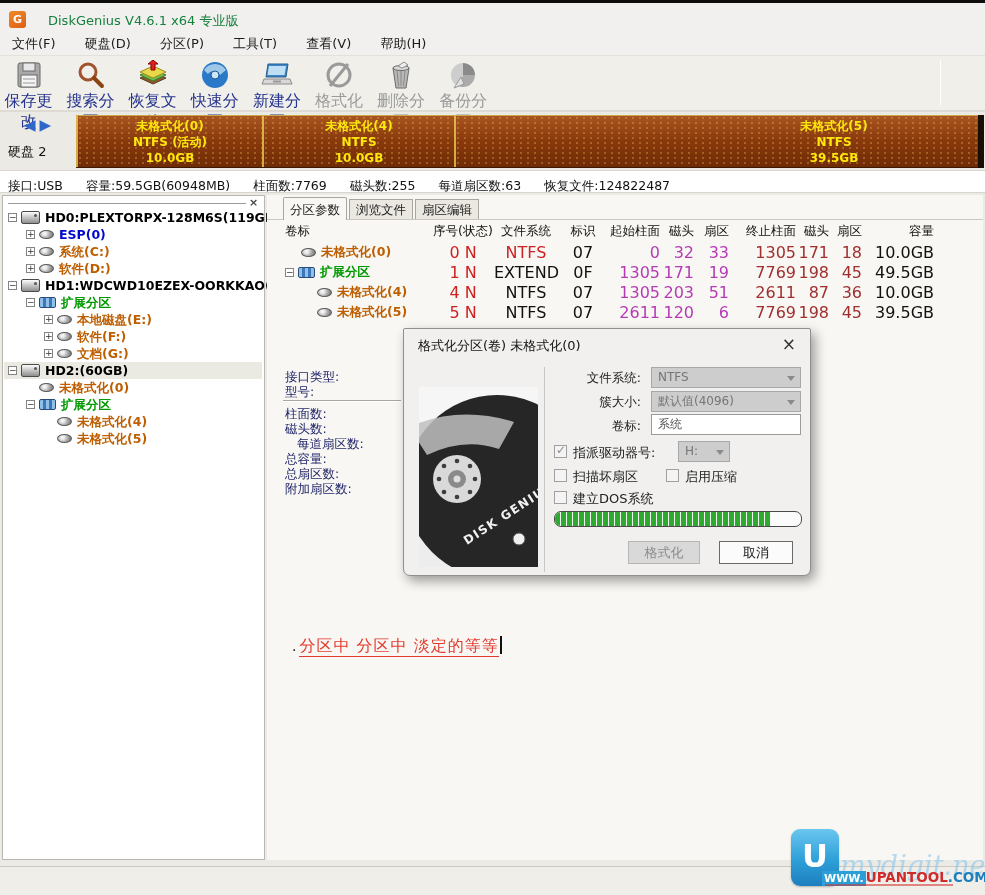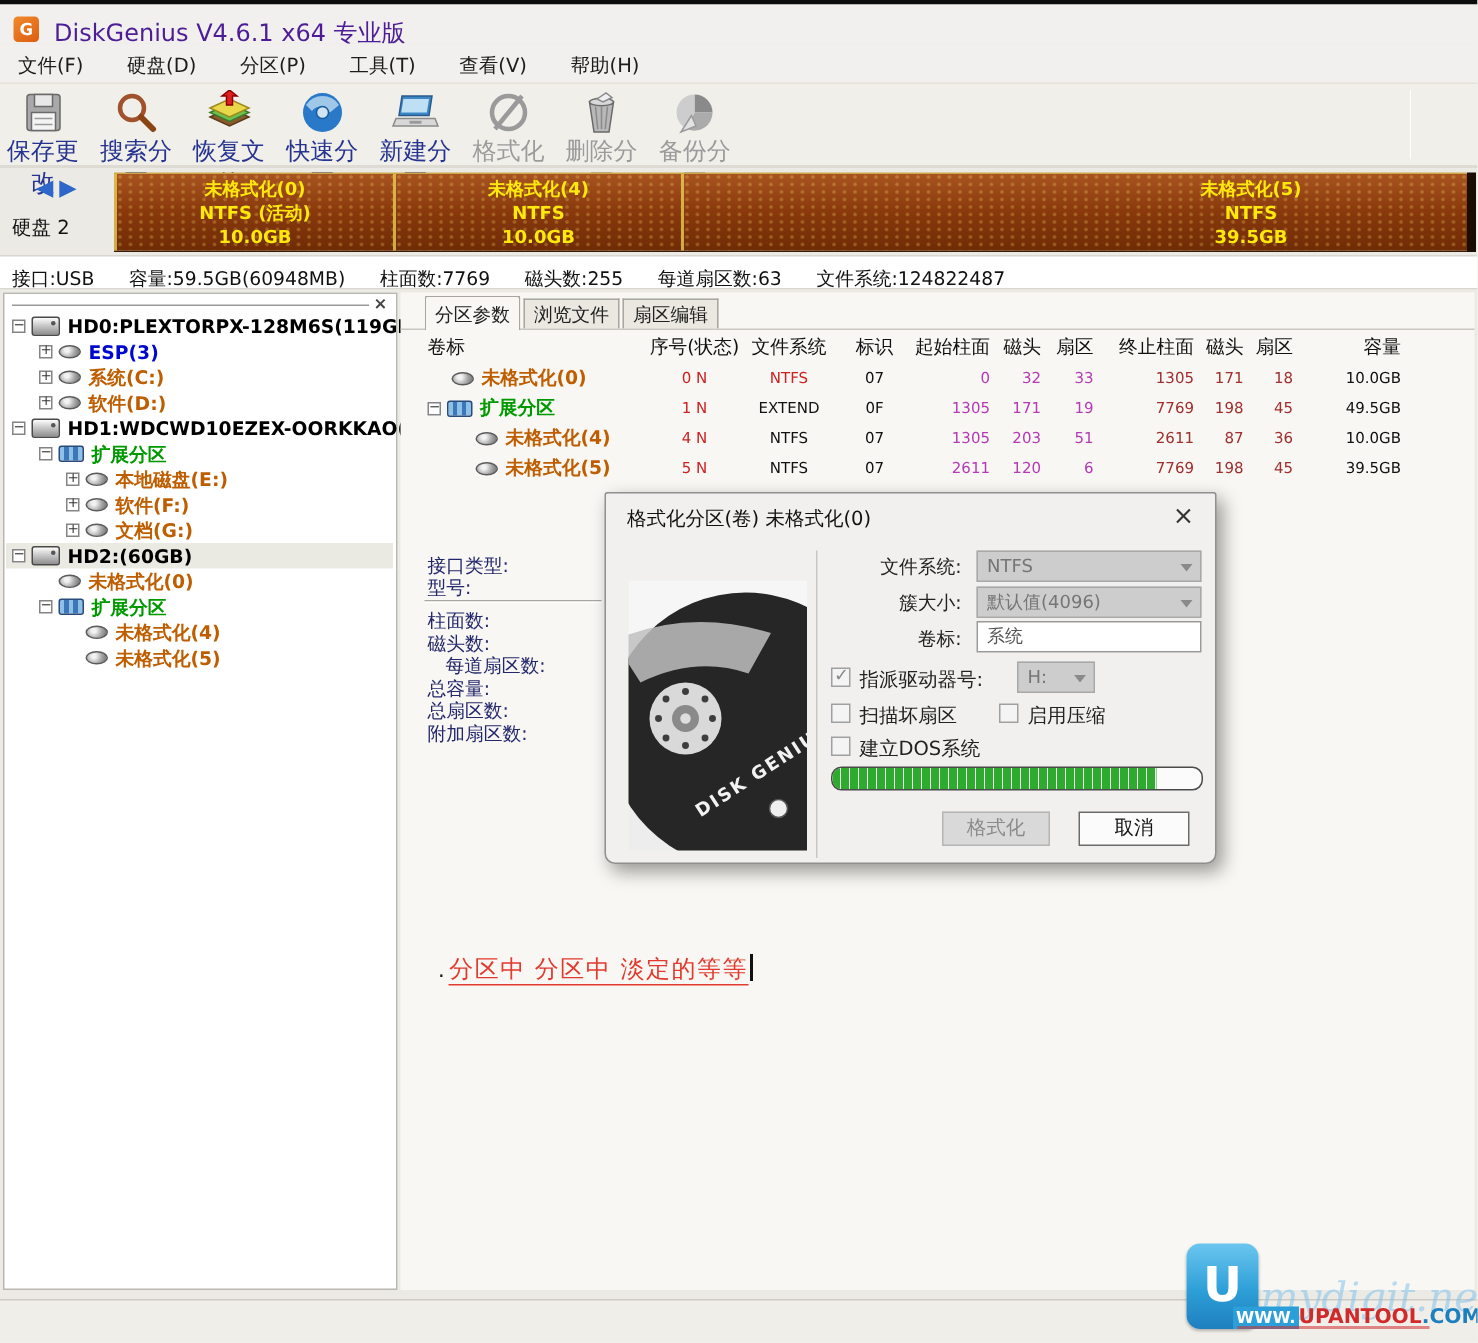--- a/index.html
+++ b/index.html
@@ -6,21 +6,21 @@
   html,body { width:985px; height:895px; }
   body { font-family:"DejaVu Sans","Liberation Sans",sans-serif; background:#ECEAE5; position:relative; overflow:hidden; }
   .abs { position:absolute; }
 
   
   #topedge { left:0; top:0; width:985px; height:3px; background:#0d0d0d; }
   #titlebar { left:0; top:3px; width:985px; height:26px; background:#F1F0EE; }
   #app-icon { left:9px; top:8px; width:17px; height:17px; border-radius:3px;
     background:linear-gradient(145deg,#F08A2C,#DC5E10); color:#fff; font-size:11px; font-weight:bold;
     text-align:center; line-height:17px; }
-  #title-text { left:36px; top:9px; font-size:16px; color:#4c1d95; }
+  #title-text { left:48px; top:9px; font-size:13px; color:#15803d; }
   #menubar { left:0; top:29px; width:985px; height:27px; background:#F1F0EE; border-bottom:1px solid #E3E1DA; }
   .menu-item { display:inline-block; font-size:13px; color:#1c1c1c; padding:6px 12px 0 12px; }
 
   
   #toolbar { left:0; top:56px; width:985px; height:56px; background:#F0EFEA; border-bottom:2px solid #DDDBD3; }
   .tb-item { display:inline-block; width:57px; text-align:center; vertical-align:top; padding-top:4px; }
   .tb-icon { display:block; margin:0 auto; width:34px; height:30px; }
   .tb-label { font-size:16px; color:#26348F; display:block; margin-top:1px; }
   .tb-item.disabled .tb-label { color:#9b9b9b; }
   #tb-divider { left:940px; top:60px; width:1px; height:46px; background:#CBC9C1; border-right:1px solid #fff; }
@@ -63,21 +63,21 @@
     background:repeating-linear-gradient(90deg,#8FC0E8 0 3px,#3C78B8 3px 6px); margin-right:5px; flex:0 0 17px; }
   .c-black{color:#000;} .c-blue{color:#0008D0;} .c-orange{color:#BE5E00;} .c-green{color:#009900;}
 
   
   #right-panel { left:267px; top:195px; width:716px; height:665px; background:#F8F7F3; }
   .tab { position:absolute; top:199px; height:20px; font-size:12.5px; color:#222; text-align:center;
     line-height:20px; background:#EAE8E1; border:1px solid #A8A69E; border-bottom:none; }
   .tab.active { top:197px; height:23px; background:#F8F7F3; line-height:23px; border-radius:2px 2px 0 0; z-index:2; }
   #tabline { left:267px; top:219px; width:716px; height:1px; background:#C9C7BF; z-index:1; }
 
-  .th,.td { position:absolute; font-size:10px; color:#111; line-height:18px; white-space:nowrap; }
+  .th,.td { position:absolute; font-size:16px; color:#111; line-height:18px; white-space:nowrap; }
   .th { font-size:12.5px; }
   .t-c { text-align:center; } .t-r { text-align:right; }
   .v-red { color:#CC2222; } .v-mag { color:#B53BB5; } .v-dred { color:#A03030; }
   .vol-cell { display:flex; align-items:center; font-weight:bold; font-size:12.5px; }
 
   
   .det { position:absolute; font-size:12.5px; color:#23276B; }
   #det-sep { left:283px; top:400px; width:118px; height:0; border-top:1px solid #A9A79F; border-bottom:1px solid #fff; }
 
   
@@ -243,36 +243,36 @@
   </div>
 </div>
 <div class="abs" id="pbar-cap"></div>
 
 <div class="abs" id="infoline">
   <span class="info-seg">接口:USB</span>
   <span class="info-seg">容量:59.5GB(60948MB)</span>
   <span class="info-seg">柱面数:7769</span>
   <span class="info-seg">磁头数:255</span>
   <span class="info-seg">每道扇区数:63</span>
-  <span class="info-seg">文件系统:124822487</span>
+  <span class="info-seg">恢复文件:124822487</span>
 </div>
 
 <div class="abs" id="tree-panel"></div>
 <div class="abs" id="tree-head-line"></div>
 <div class="abs" id="tree-close">×</div>
 <div class="abs" id="tree">
   <div class="trow ind0">
       <span class="exp">−</span>
       <span class="ico-drive"></span>
       <span class="c-black">HD0:PLEXTORPX-128M6S(119GB)</span>
     </div>
   <div class="trow ind1">
       <span class="exp">+</span>
       <span class="ico-platter"></span>
-      <span class="c-blue">ESP(3)</span>
+      <span class="c-blue">ESP(0)</span>
     </div>
   <div class="trow ind1">
       <span class="exp">+</span>
       <span class="ico-platter"></span>
       <span class="c-orange">系统(C:)</span>
     </div>
   <div class="trow ind1">
       <span class="exp">+</span>
       <span class="ico-platter"></span>
       <span class="c-orange">软件(D:)</span>

